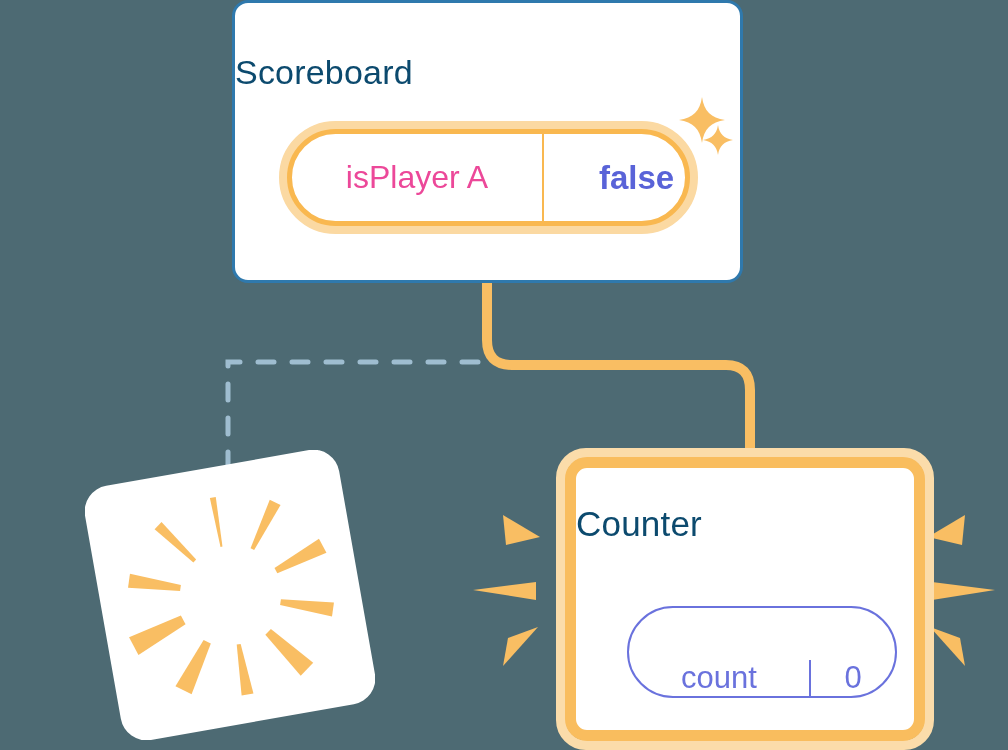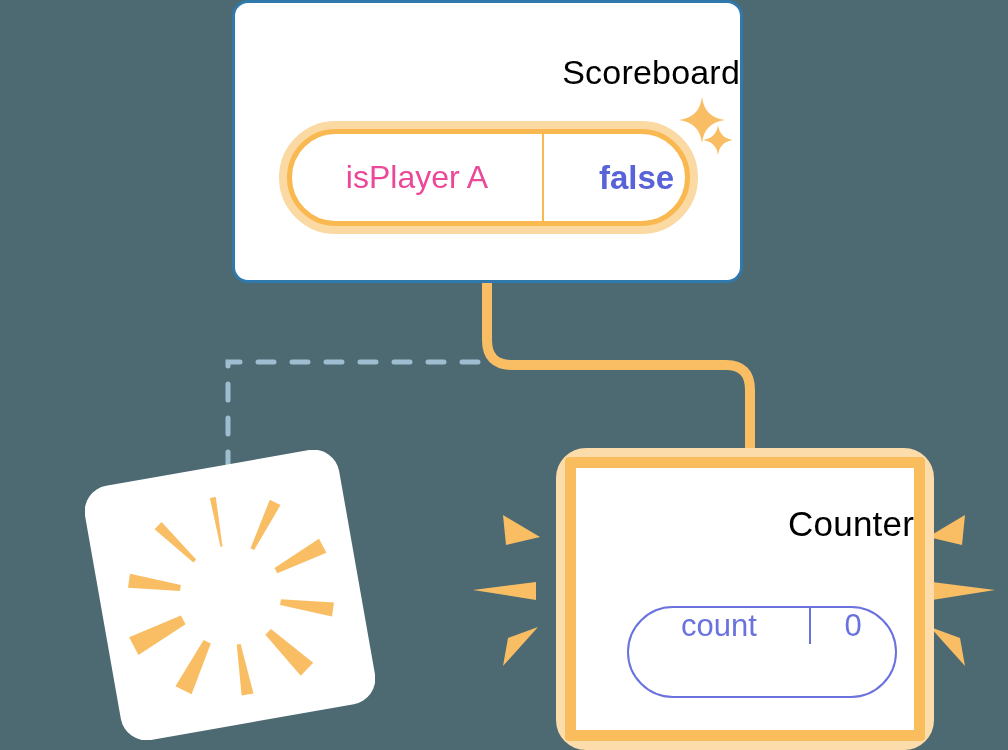--- a/index.html
+++ b/index.html
@@ -38,27 +38,26 @@
     top: 0px;
     width: 511px;
     height: 283px;
     background: #ffffff;
     border: 3px solid #2f79ad;
     border-radius: 16px;
     box-sizing: border-box;
     z-index: 4;
   }
   .card-title {
-    text-align: right;
-    color: #000000;
+    text-align: left;
+    color: #0c4a6e;
     font-size: 34px;
     font-weight: 400;
     letter-spacing: 0.2px;
     line-height: 1;
-    padding-left: 8px;
   }
   .card-scoreboard .card-title {
     margin-top: 52px;
   }
 
   
   .pill-wrap-hl {
     position: absolute;
     left: 44px;
     top: 118px;
@@ -129,40 +128,40 @@
     border: 10px solid #fbdcaa;
     border-radius: 30px;
     box-sizing: border-box;
   }
   .counter-box {
     position: absolute;
     left: 9px; top: 9px;
     right: 9px; bottom: 9px;
     background: #ffffff;
     border: 11px solid #f9bd5e;
-    border-radius: 4px;
+    border-radius: 22px;
     box-sizing: border-box;
   }
   .card-counter .card-title {
     margin-top: 38px;
     font-size: 35px;
   }
 
   .pill-plain {
     position: absolute;
     left: 51px;
     top: 138px;
     width: 270px;
     height: 92px;
     border: 2px solid #6a72dd;
     border-radius: 46px;
     box-sizing: border-box;
     background: #ffffff;
     display: flex;
-    align-items: flex-start;
+    align-items: flex-end;
   }
   .pill-plain .pill-key {
     flex: 0 0 180px;
     display: flex;
     align-items: center;
     justify-content: center;
     border-right: 2px solid #6a72dd;
     color: #6a72dd;
     font-size: 31px;
   }

